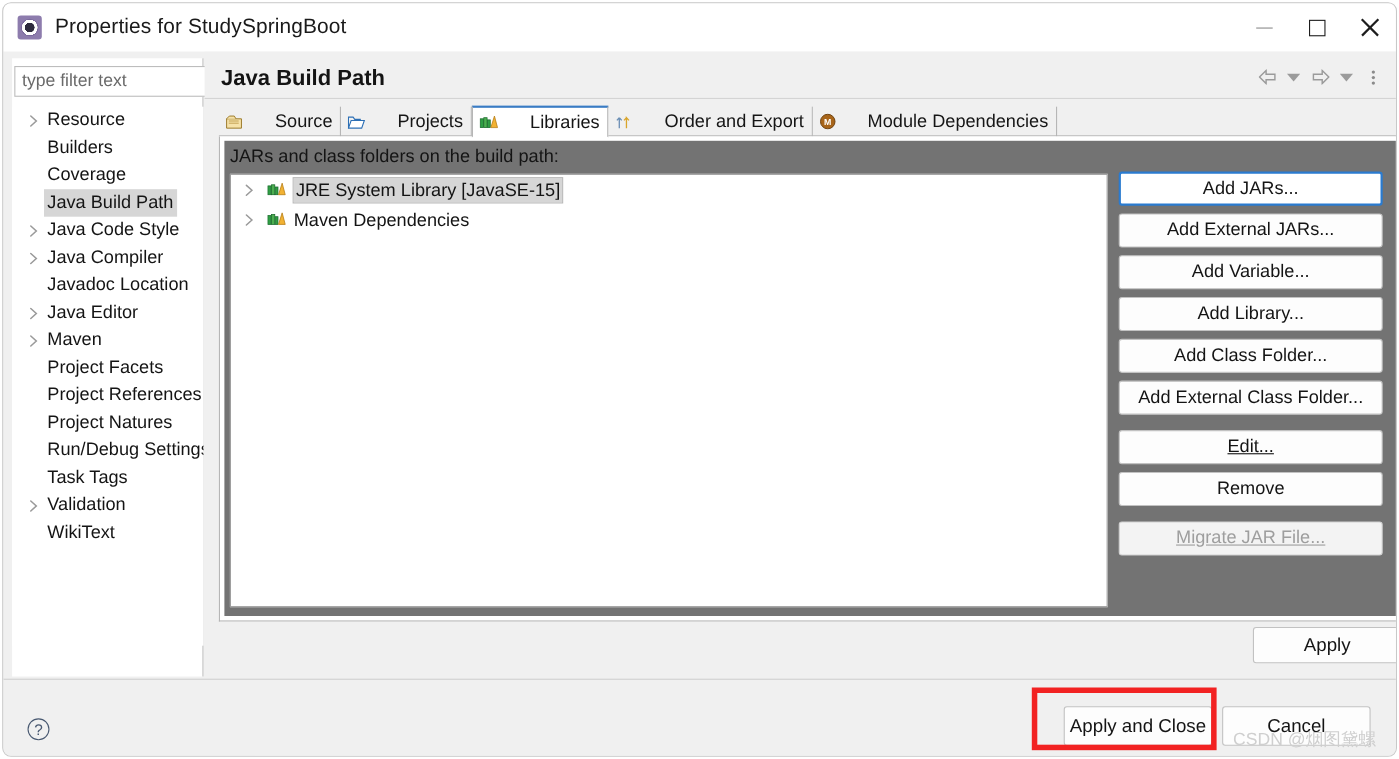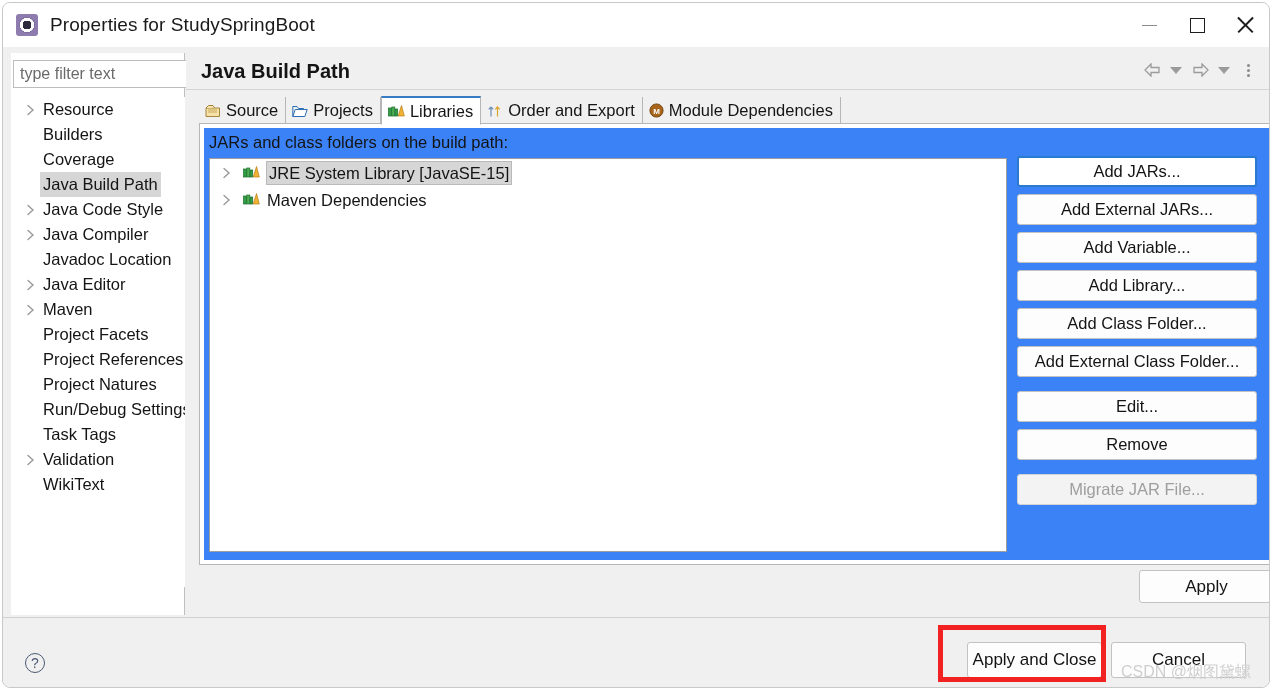--- a/index.html
+++ b/index.html
@@ -184,20 +184,21 @@
   .tab {
     height: 27px;
     display: flex; align-items: center;
     padding: 0 7px 0 6px;
     background: #f0f0f0;
     border-right: 1px solid #b6b6b6;
     font-size: 16.5px;
     color: #151515;
     white-space: nowrap;
     position: relative;
+    gap: 24px;
   }
   .tab.active {
     background: #ffffff;
     border: 1px solid #b6b6b6;
     border-top: 2px solid #3a7cc4;
     border-bottom: 1px solid #ffffff;
     height: 29px;
     margin-bottom: -1px;
     z-index: 3;
   }
@@ -210,21 +211,21 @@
   
   #tab-body {
     position: absolute; left: 13px; top: 77px;
     width: 1075px; height: 441px;
     background: #ffffff;
     border: 1px solid #b6b6b6;
     border-top: none;
   }
   #tab-body-inner {
     position: absolute; left: 0; top: 0; right: 0; bottom: 0;
-    background: #3b82f6;
+    background: #737373;
     margin: 4px;
   }
   #list-caption {
     position: absolute; left: 5px; top: 5px;
     font-size: 16.5px; color: #141414;
   }
   #jar-list {
     position: absolute; left: 5px; top: 30px;
     width: 798px; height: 394px;
     background: #ffffff;
@@ -264,21 +265,21 @@
     font-size: 16.5px;
     color: #141414;
     display: flex; align-items: center; justify-content: center;
     white-space: nowrap;
   }
   .sbtn.focused {
     border: 2px solid #2a7bd0;
     background: #ffffff;
   }
   .sbtn.disabled { color: #9e9e9e; background: #f3f3f3; border-color: #d2d2d2; }
-  .gap-lg { margin-top: 14px; }
+  .gap-lg { margin-top: 14px; text-decoration: underline; }
 
   
   #apply-row {
     position: absolute; left: 13px; top: 523px;
     width: 1075px; height: 38px;
   }
   #apply-btn {
     position: absolute; right: 0; top: 0;
     width: 135px; height: 33px;
     background: #fdfdfd;

